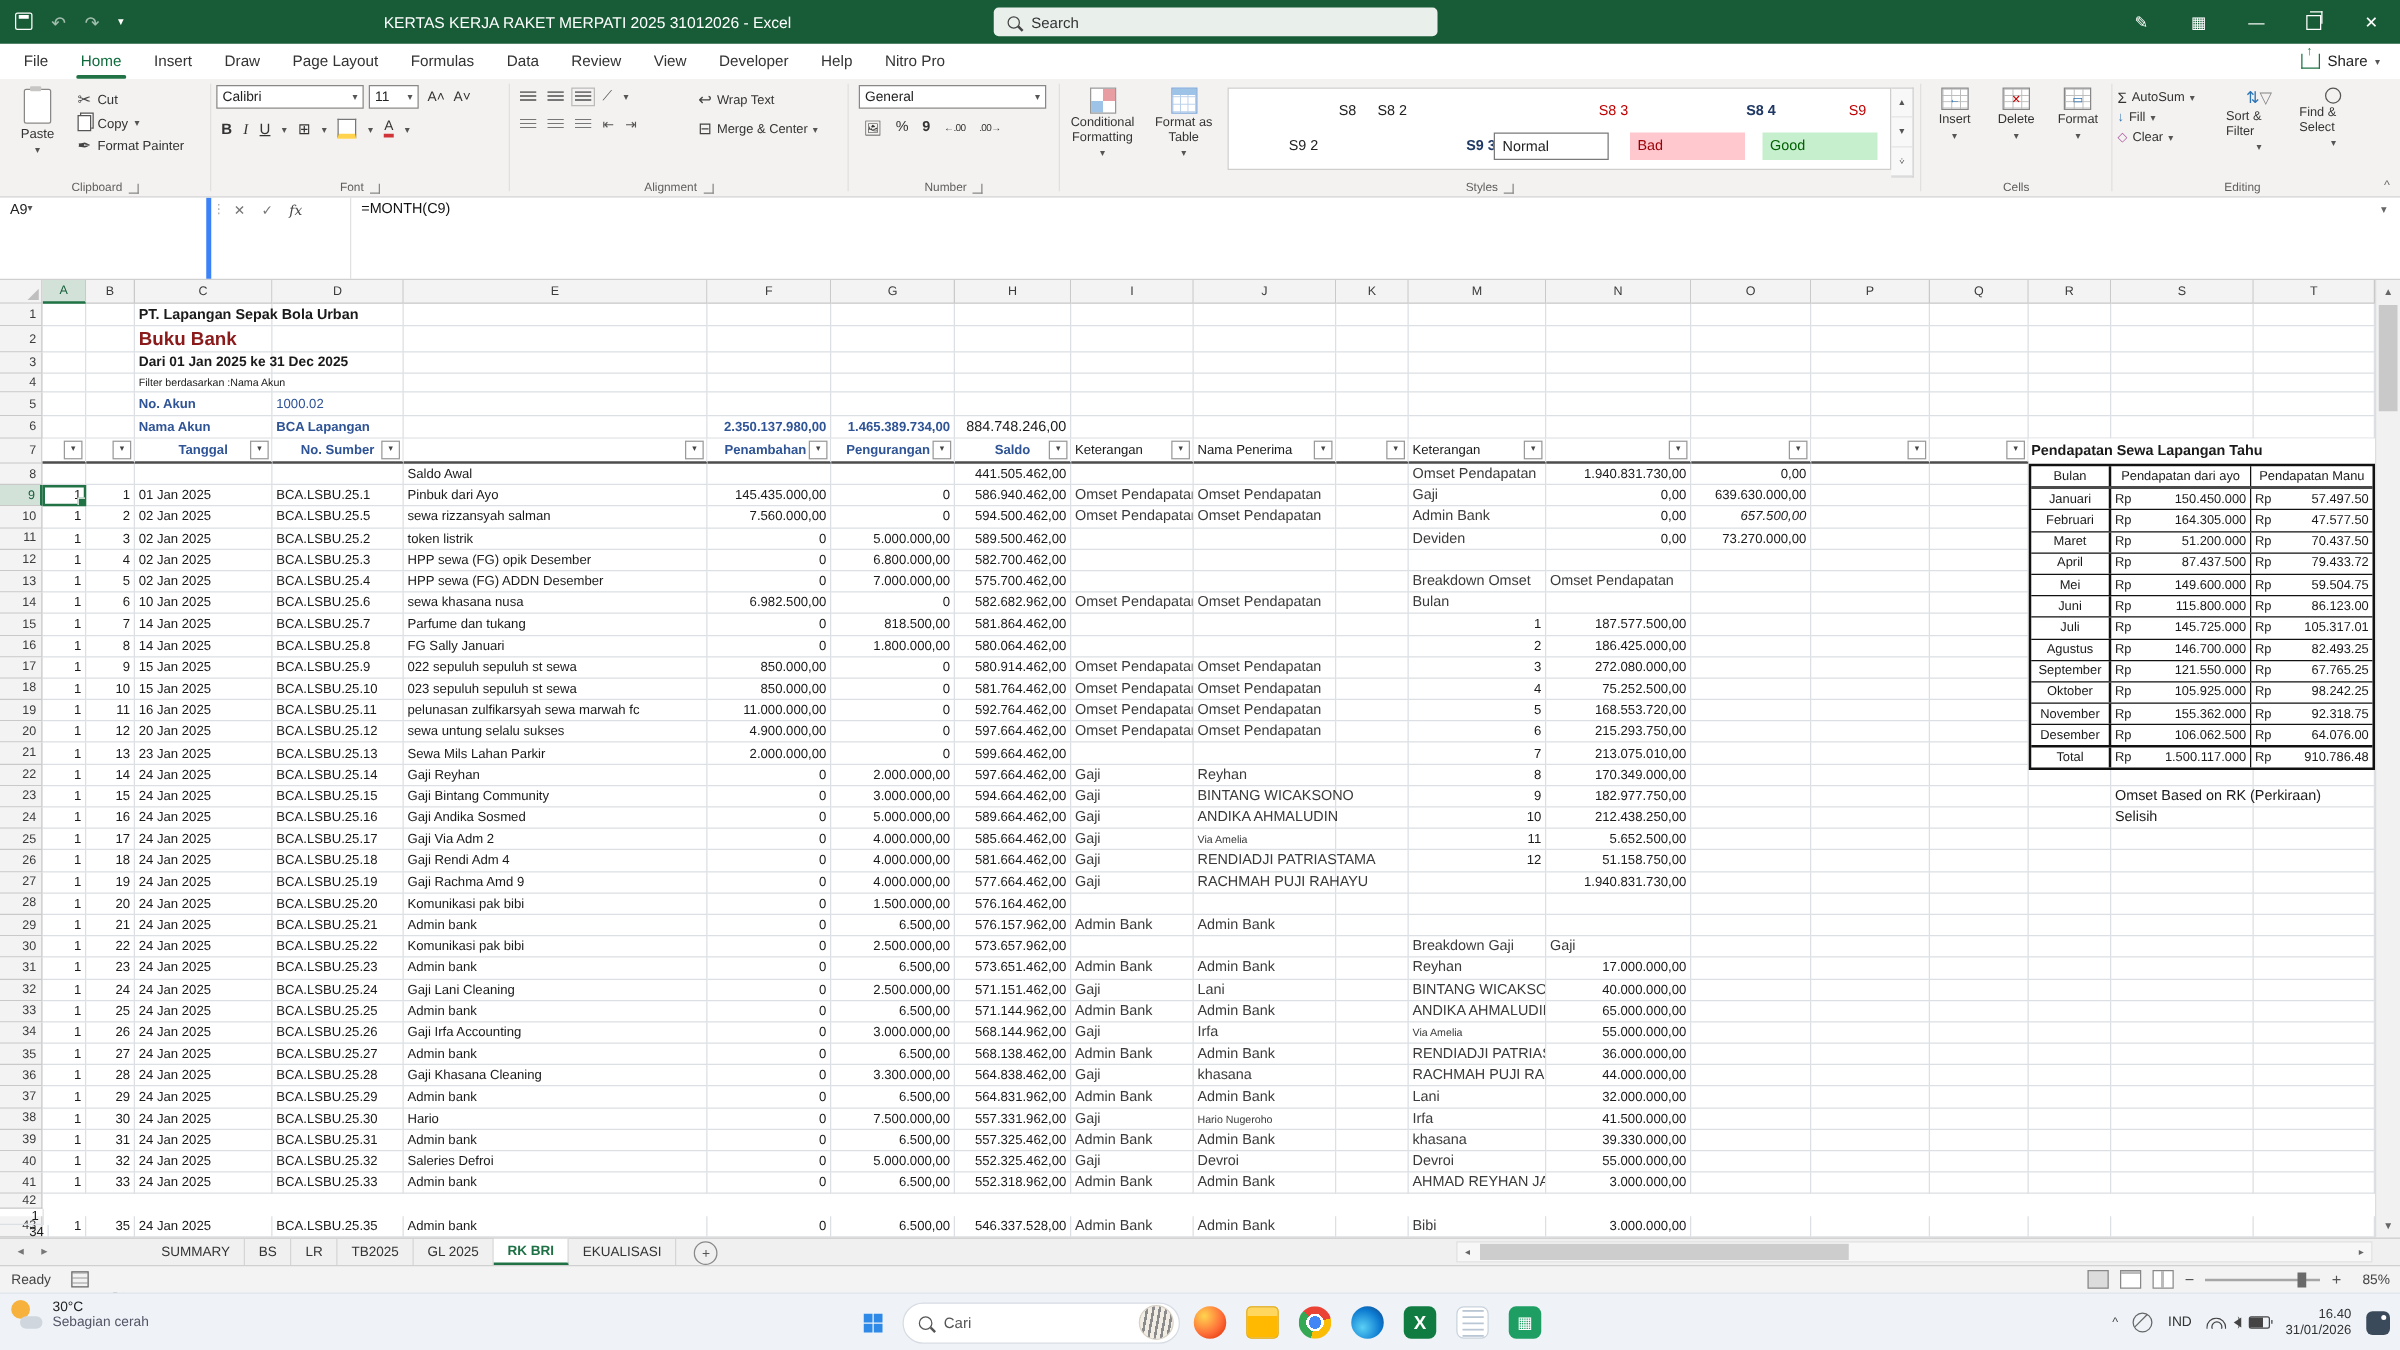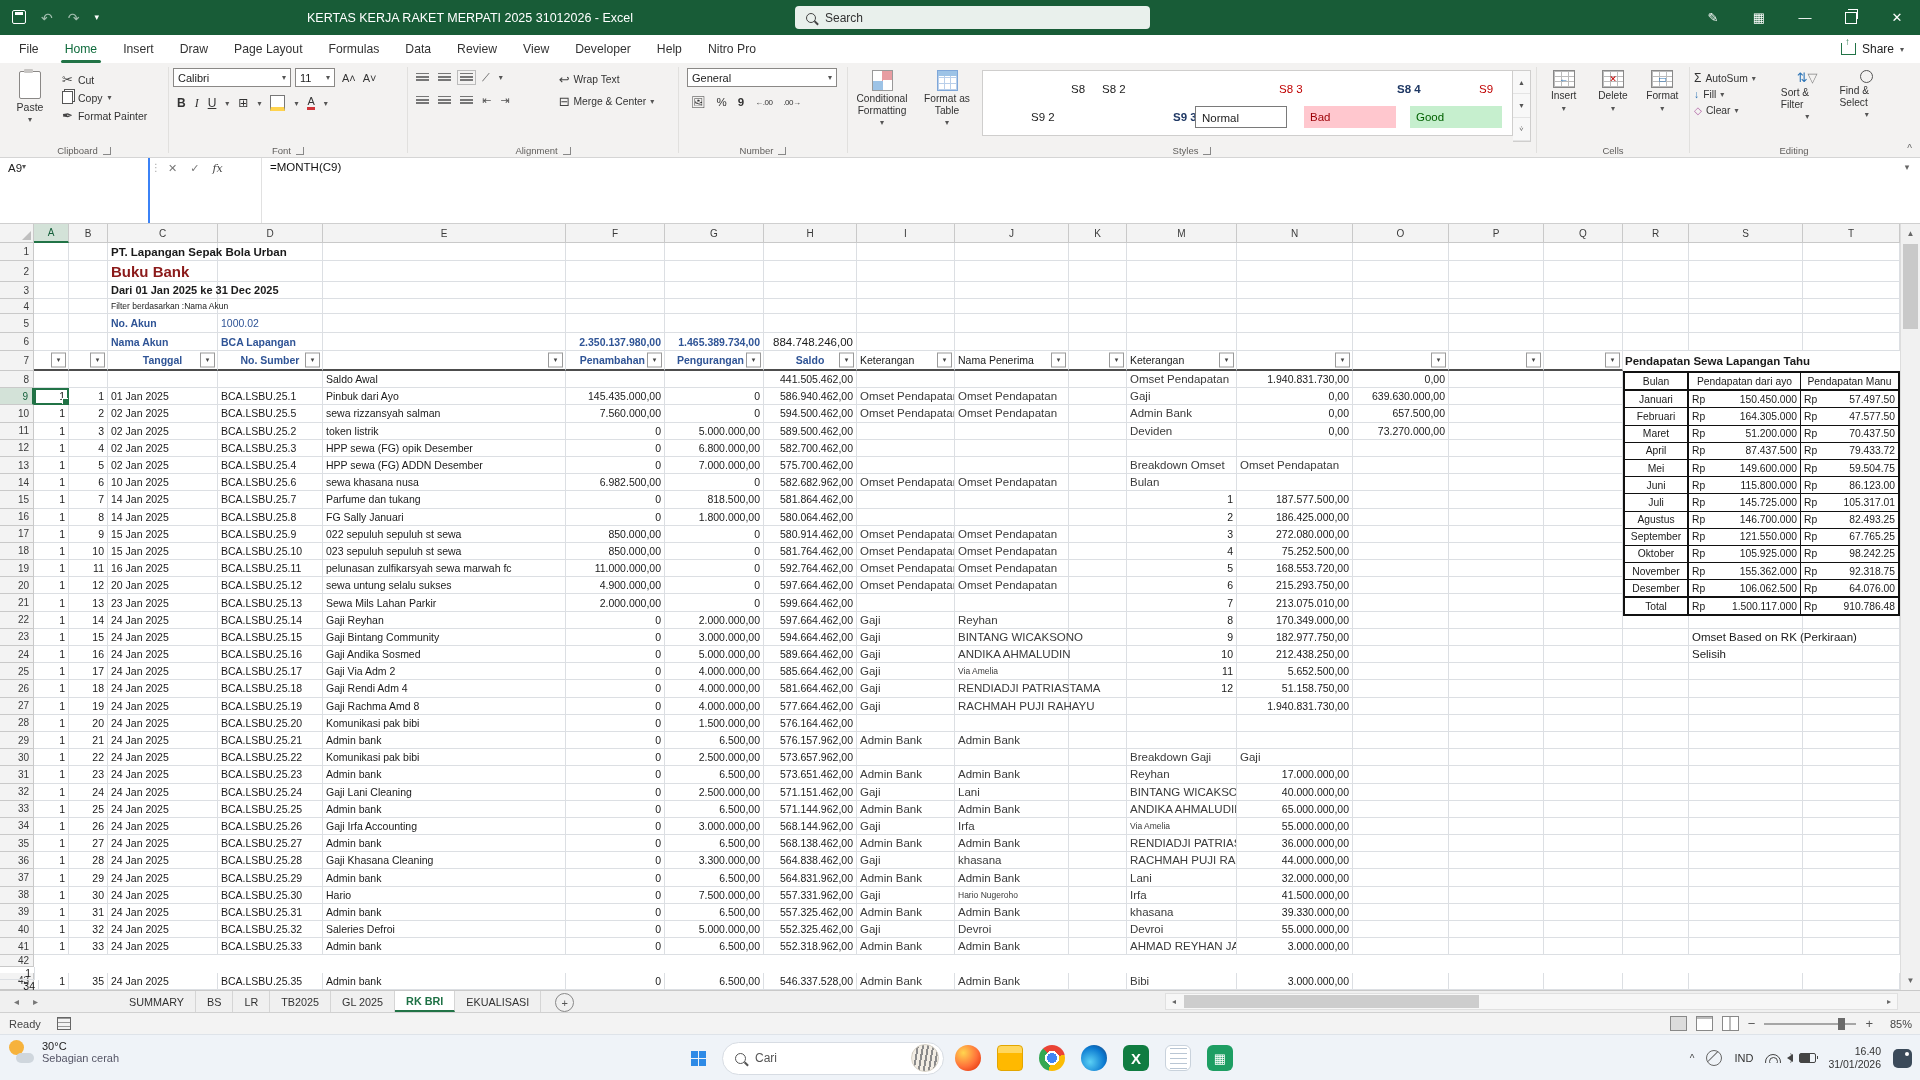--- a/index.html
+++ b/index.html
@@ -91,21 +91,21 @@
   .ins{color:#2E75B6}.del{color:#C00000}.fmtc{color:#2E75B6}
   
   .g-edit{width:208px;display:flex;gap:6px}
   .edcol{display:flex;flex-direction:column;gap:4px;padding-top:3px;width:86px}
   .edbtn{display:flex;align-items:center;gap:4px;font-size:10.3px;color:#333;white-space:nowrap}
   .sigma{font-size:12px}
   .collapse{position:absolute;right:8px;bottom:3px;font-size:10px;color:#666}
 
   
   .fbar{position:absolute;top:158px;left:0;right:0;height:66px;background:#fff;border-bottom:1px solid #CFCFCF;display:flex;z-index:47;box-sizing:border-box}
-  .namebox{width:150px;border-right:2px solid #3b82f6;display:flex;justify-content:flex-start;padding:4px 8px 0;font-size:11.5px;color:#222;box-sizing:border-box}
+  .namebox{width:169px;border-right:4px solid #3b82f6;display:flex;justify-content:flex-start;padding:4px 8px 0;font-size:11.5px;color:#222;box-sizing:border-box}
   .fdots{width:12px;display:flex;align-items:flex-start;justify-content:center;padding-top:4px;color:#aaa;font-size:10px}
   .fxbtns{width:100px;display:flex;gap:13px;padding:4px 6px 0;font-size:11px;color:#777;border-right:1px solid #E1E1E1;box-sizing:border-box}
   .fxi{font-family:"DejaVu Serif","Liberation Serif",serif;font-style:italic;color:#444}
   .finput{flex:1;padding:3px 8px 0;font-size:11.5px;color:#111}
   .fexp{width:26px;display:flex;align-items:flex-start;justify-content:center;padding-top:4px;color:#666;font-size:9px}
 
   
   .sheet{position:absolute;top:224px;left:0;width:1900px;height:766px;background:#fff;z-index:10}
   .colhdrs{display:flex;height:19px}
   .corner{width:34px;height:19px;background:#F3F3F3;border-right:1px solid #C9C9C9;border-bottom:1px solid #C9C9C9;position:relative;box-sizing:border-box;flex:none}
@@ -768,21 +768,21 @@
         <div class="cell" style="width: 105px;">BCA.LSBU.25.5</div>
         <div class="cell" style="width: 243px;">sewa rizzansyah salman</div>
         <div class="cell num" style="width: 99px;">7.560.000,00</div>
         <div class="cell num" style="width: 99px;">0</div>
         <div class="cell num" style="width: 93px;">594.500.462,00</div>
         <div class="cell kt" style="width: 98px;">Omset Pendapatan</div>
         <div class="cell kt" style="width: 114px;">Omset Pendapatan</div>
         <div class="cell" style="width: 58px;"></div>
         <div class="cell kt" style="width: 110px;">Admin Bank</div>
         <div class="cell num" style="width: 116px;">0,00</div>
-        <div class="cell num" style="width: 96px;">657.500,00</div>
+        <div class="cell num" style="width: 96px; font-style: italic;">657.500,00</div>
         <div class="cell" style="width: 95px;"></div>
         <div class="cell" style="width: 79px;"></div>
         <div class="cell" style="width: 66px;"></div>
         <div class="cell" style="width: 114px;"></div>
         <div class="cell" style="width: 97px;"></div>
       </div>
       <div class="grow" style="height: 17.2px;">
         <div class="rowh">11</div>
         <div class="cell num" style="width: 35px;">1</div>
         <div class="cell num" style="width: 39px;">3</div>
@@ -1133,21 +1133,21 @@
         <div class="cell" style="width: 66px;"></div>
         <div class="cell" style="width: 114px;"></div>
         <div class="cell" style="width: 97px;"></div>
       </div>
       <div class="grow" style="height: 17.2px;">
         <div class="rowh">27</div>
         <div class="cell num" style="width: 35px;">1</div>
         <div class="cell num" style="width: 39px;">19</div>
         <div class="cell" style="width: 110px;">24 Jan 2025</div>
         <div class="cell" style="width: 105px;">BCA.LSBU.25.19</div>
-        <div class="cell" style="width: 243px;">Gaji Rachma Amd 8</div>
+        <div class="cell" style="width: 243px;">Gaji Rachma Amd 9</div>
         <div class="cell num" style="width: 99px;">0</div>
         <div class="cell num" style="width: 99px;">4.000.000,00</div>
         <div class="cell num" style="width: 93px;">577.664.462,00</div>
         <div class="cell kt" style="width: 98px;">Gaji</div>
         <div class="cell kt ov" style="width: 114px;">RACHMAH PUJI RAHAYU</div>
         <div class="cell" style="width: 58px;"></div>
         <div class="cell" style="width: 110px;"></div>
         <div class="cell num" style="width: 116px;">1.940.831.730,00</div>
         <div class="cell num" style="width: 96px;"></div>
         <div class="cell" style="width: 95px;"></div>

